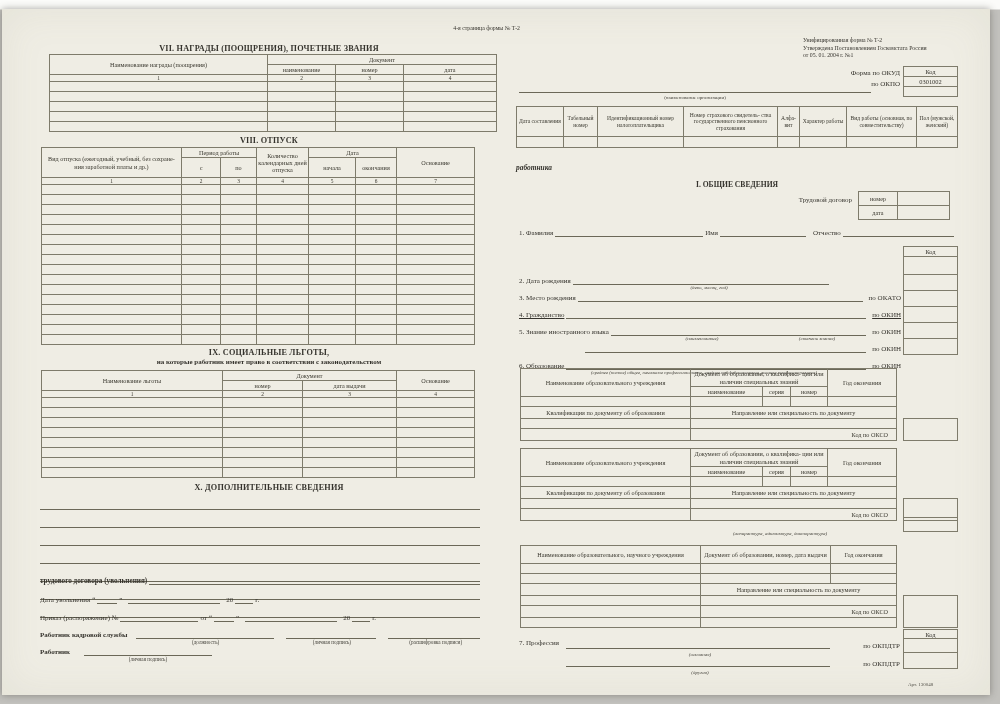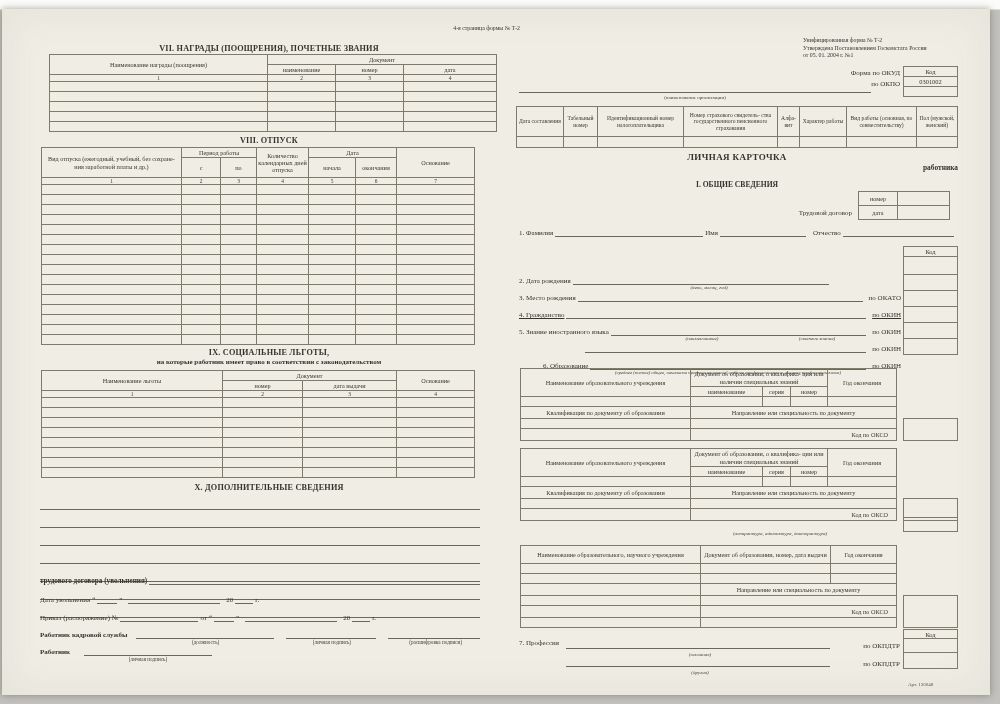--- a/index.html
+++ b/index.html
@@ -477,25 +477,24 @@
           <td></td>
           <td></td>
           <td></td>
           <td></td>
           <td></td>
           <td></td>
         </tr>
       </tbody>
   </table>
 
-  <div class="ab" style="left:516px; top:152px; width:442px; text-align:center; font-weight:bold; font-size:9px; letter-spacing:.4px;">ЛИЧНАЯ КАРТОЧКА</div>
-  <div class="ab" style="left:516px; top:163px; width:442px; text-align:right; font-weight:bold; font-size:7.4px;">работника</div>
+  <div class="ab" style="left:516px; top:163px; width:442px; text-align:left; font-weight:bold; font-size:7.4px;font-style:italic;">работника</div>
   <div class="ab" style="left:516px; top:180px; width:442px; text-align:center; font-weight:bold; font-size:7.6px;">I. ОБЩИЕ СВЕДЕНИЯ</div>
 
-  <div class="ab rt" style="left:740px; top:196px; width:112px; font-size:7px;margin-top:13px;">Трудовой договор</div>
+  <div class="ab rt" style="left:740px; top:196px; width:112px; font-size:7px;">Трудовой договор</div>
   <table class="ab" style="left:858px; top:191px; width:92px;">
     <colgroup>
         <col style="width:39px">
         <col>
       </colgroup>
     <tbody>
       <tr style="height:14px">
         <td>номер</td>
         <td></td>
       </tr>
@@ -546,21 +545,21 @@
       <span class="ln grow"></span>
       <span style="margin-left:4px;">по ОКИН</span>
       <span class="cap it ab" style="left:128px; bottom:-5px; width:110px; text-align:center; font-size:5px;">(наименование)</span>
       <span class="cap it ab" style="left:248px; bottom:-5px; width:100px; text-align:center; font-size:5px;">(степень знания)</span>
     </div>
     <div class="fr" style="height:17px;">
       <span style="width:64px;"></span>
       <span class="ln grow"></span>
       <span style="margin-left:4px;">по ОКИН</span>
     </div>
-    <div class="fr" style="height:17px; position:relative;margin-left:24px;">
+    <div class="fr" style="height:17px; position:relative;">
       <span>6. Образование</span>
       <span class="ln grow"></span>
       <span style="margin-left:4px;">по ОКИН</span>
       <span class="cap it ab" style="left:0px; bottom:-5px; width:370px; text-align:center; font-size:4.8px;">(среднее (полное) общее, начальное профессиональное, среднее профессиональное, высшее профессиональное)</span>
     </div>
   </div>
 
   <div class="ab" style="left:520px; top:368px; width:438px;">
     <table style="width:377px;">
       <colgroup>

